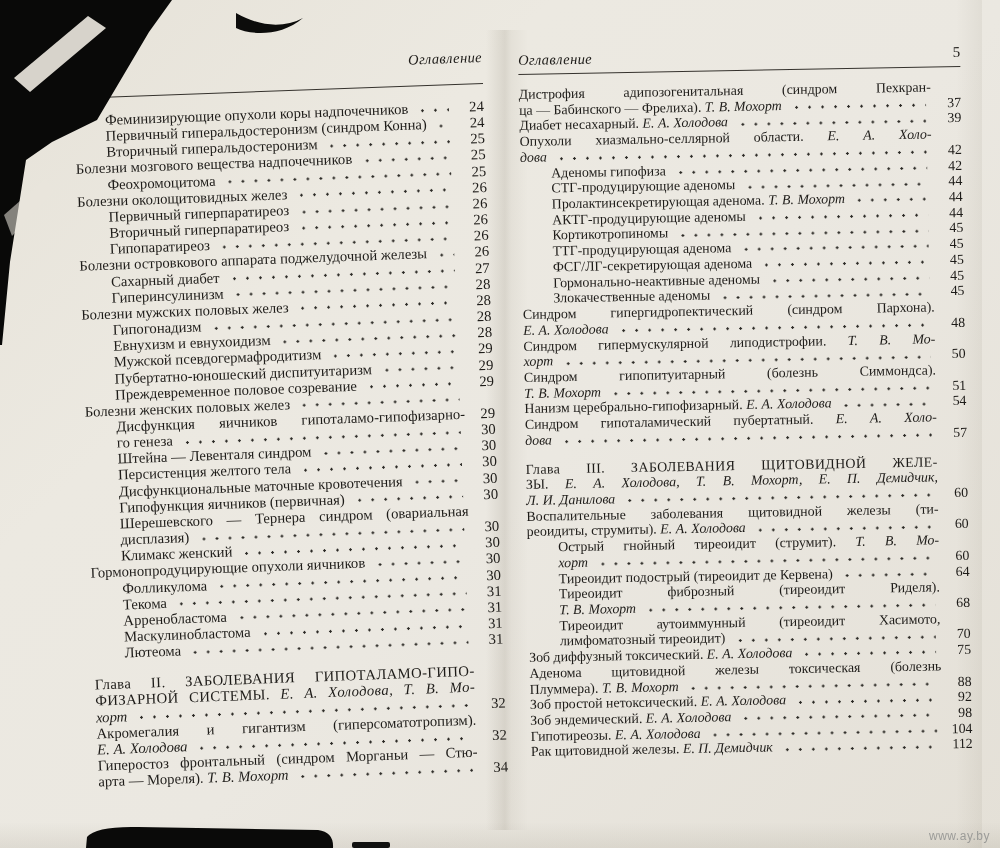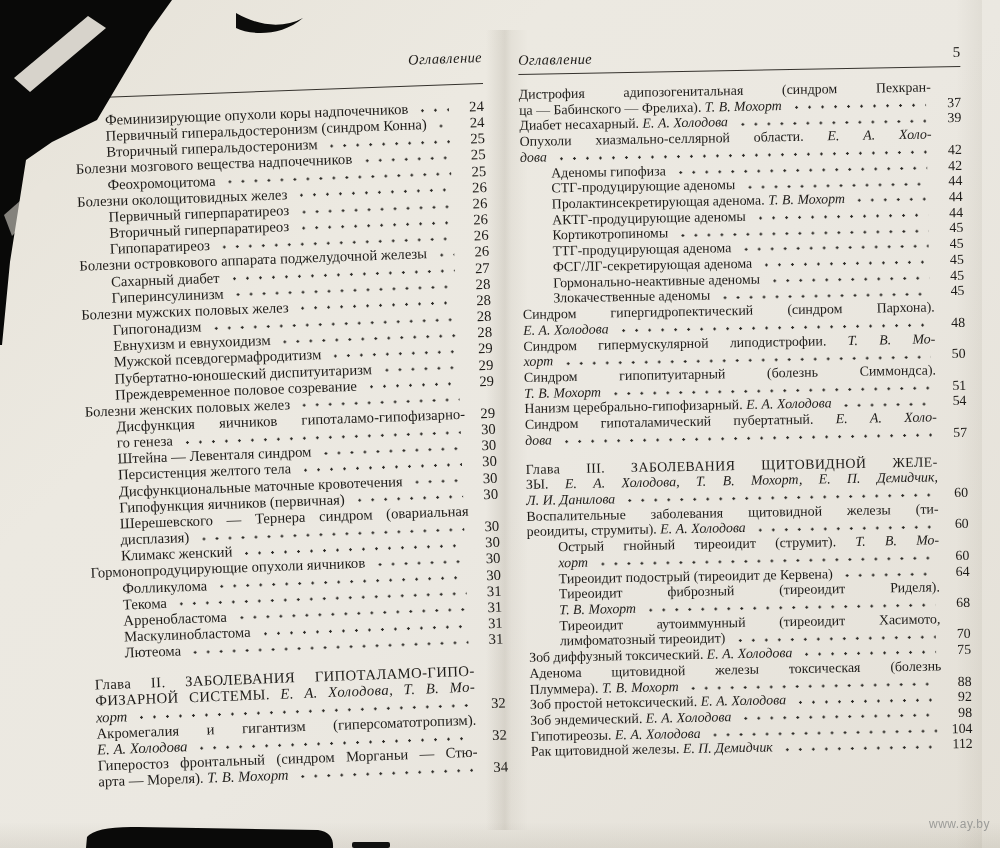--- a/index.html
+++ b/index.html
@@ -34,21 +34,21 @@
     background-size:13px 5px;background-repeat:repeat-x;background-position:2px 68%;}
   .num{flex:none;width:30px;text-align:right;}
   .gap-l{height:15px;}
   .gap-r{height:13px;}
   .fold{position:absolute;left:486px;top:30px;width:42px;height:800px;pointer-events:none;
     background:linear-gradient(90deg,rgba(90,80,60,0) 0%,rgba(90,80,60,0.13) 45%,rgba(120,110,90,0.07) 60%,rgba(90,80,60,0) 100%);}
   .edge-right{position:absolute;right:18px;top:0;width:26px;height:848px;pointer-events:none;
     background:linear-gradient(90deg,rgba(100,92,70,0) 0%,rgba(100,92,70,0.08) 100%);}
   .edge-bottom{position:absolute;left:0;bottom:0;width:1000px;height:26px;pointer-events:none;
     background:linear-gradient(180deg,rgba(100,92,70,0) 0%,rgba(100,92,70,0.10) 100%);}
-  .watermark{position:absolute;right:10px;bottom:17px;font-family:"Liberation Sans","DejaVu Sans",sans-serif;
+  .watermark{position:absolute;right:10px;bottom:5px;font-family:"Liberation Sans","DejaVu Sans",sans-serif;
     font-size:12px;color:#9b9b98;letter-spacing:0.5px;}
   svg.artifacts{position:absolute;left:0;top:0;pointer-events:none;}
   i{font-style:italic;}
 </style>
 </head>
 <body>
 
 <div class="fold"></div>
 <div class="edge-right"></div>
 <div class="edge-bottom"></div>

